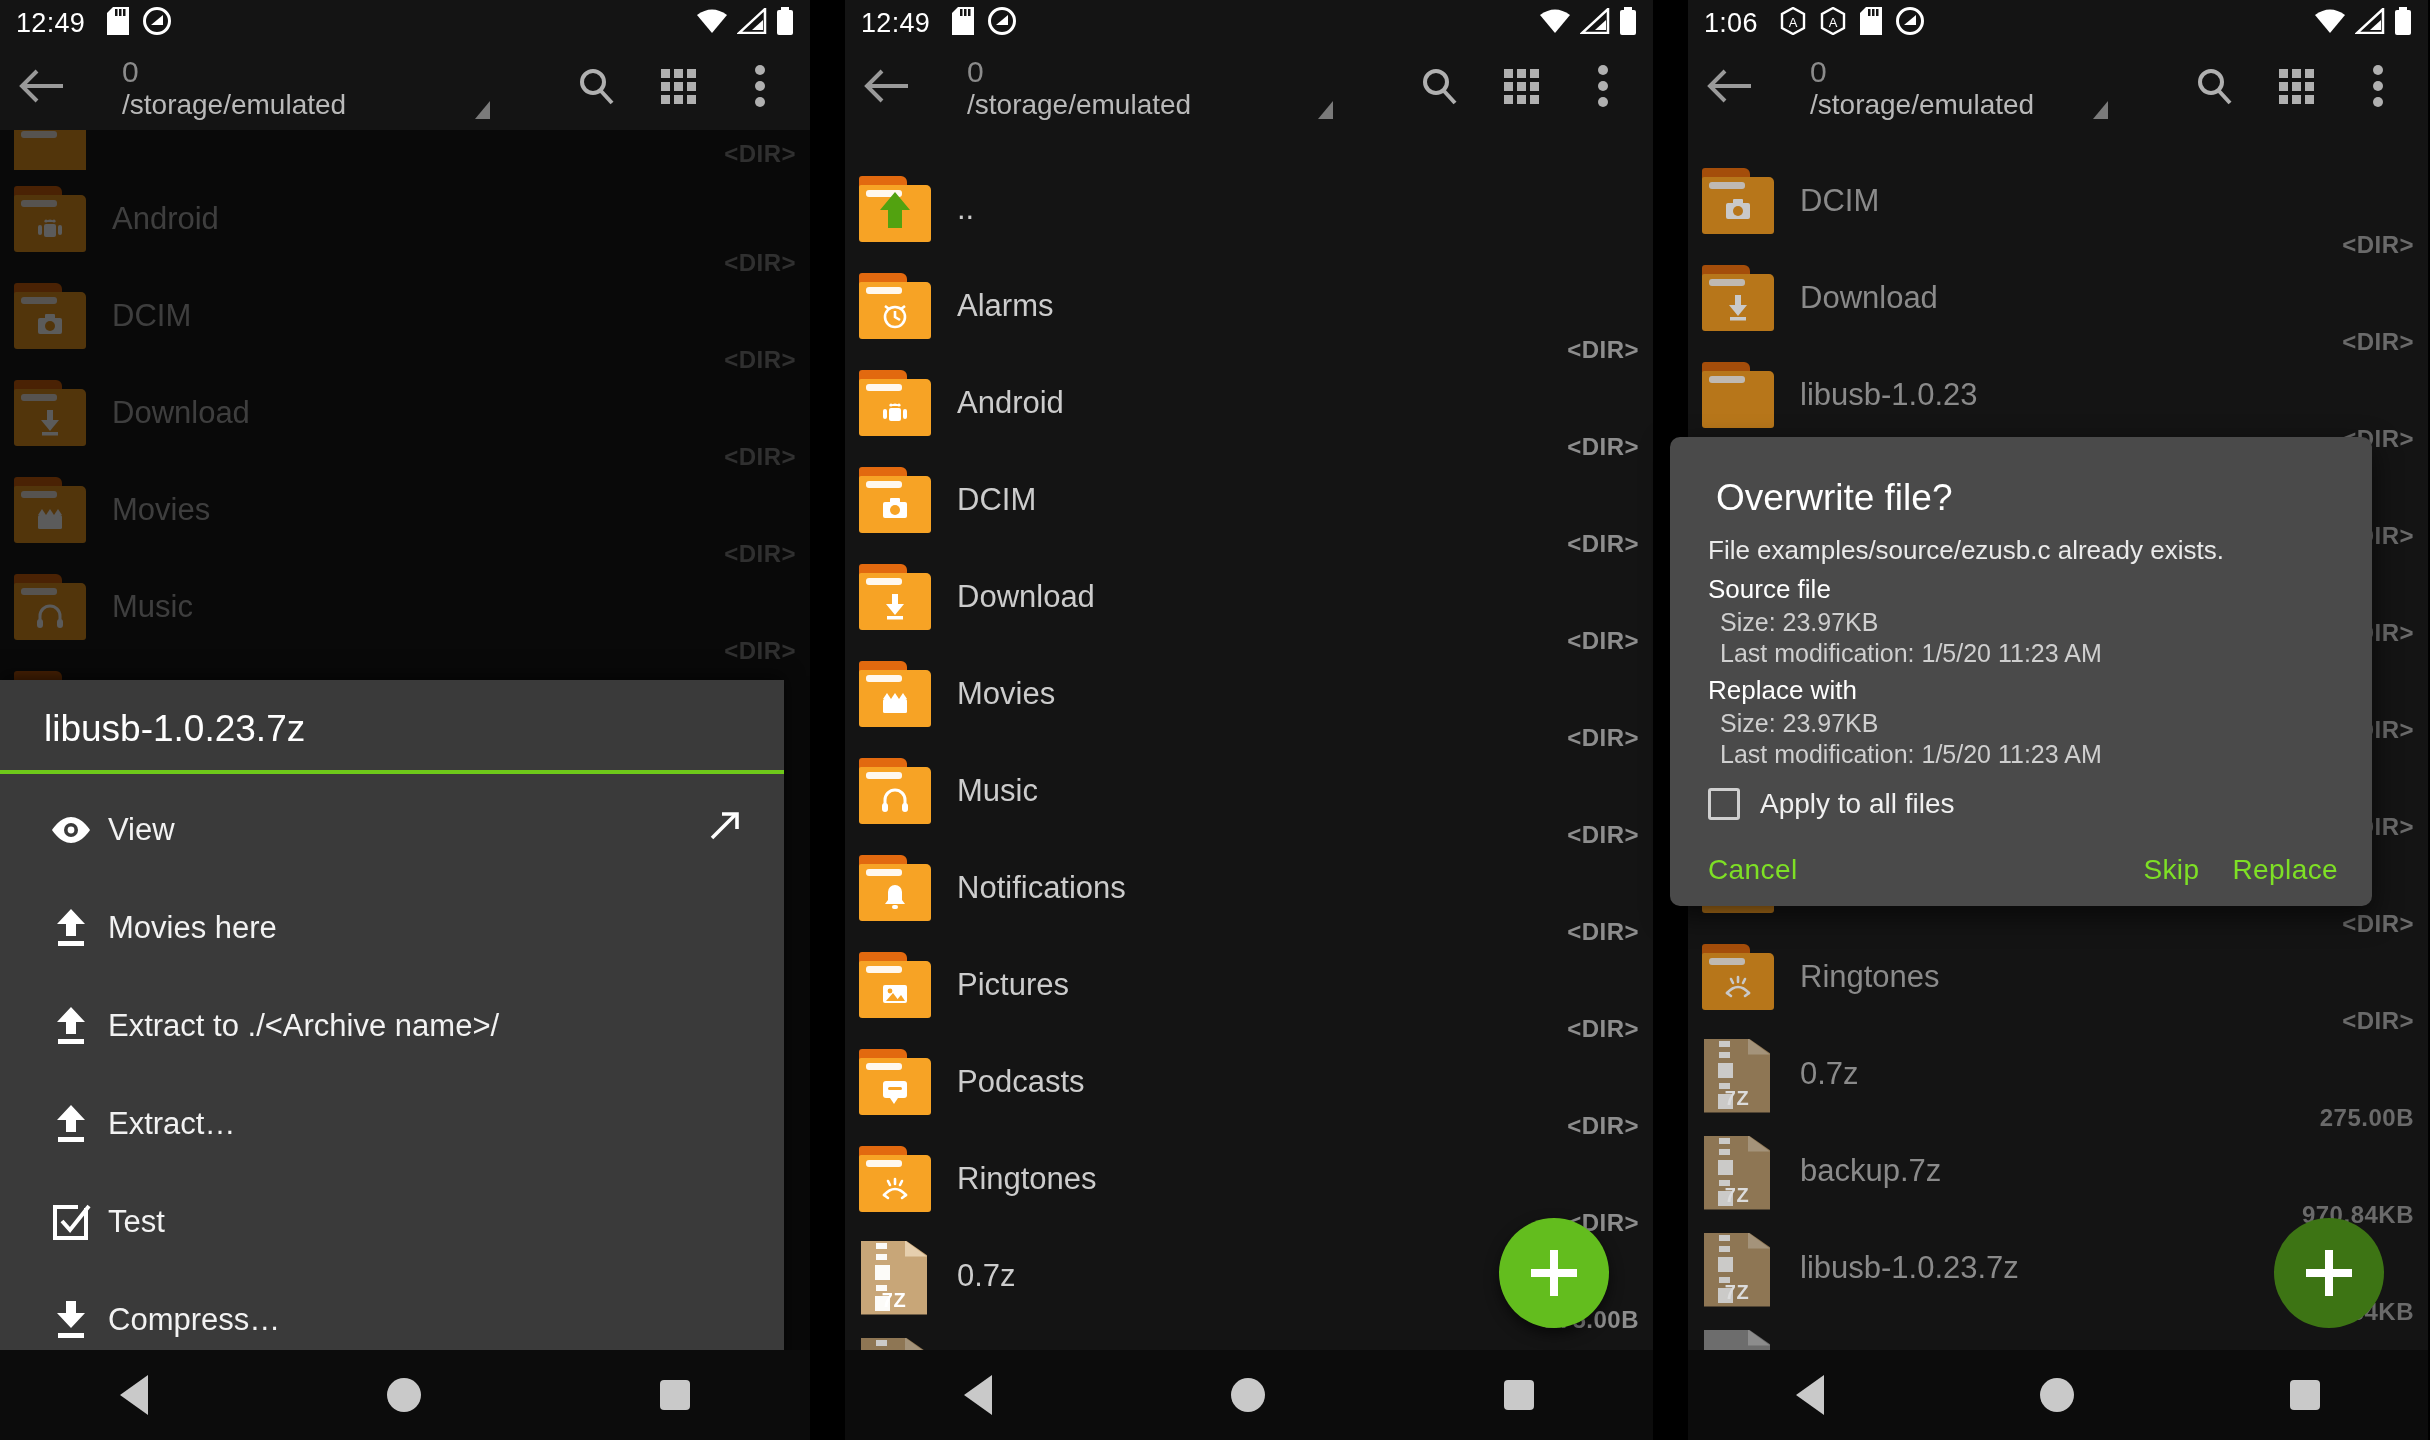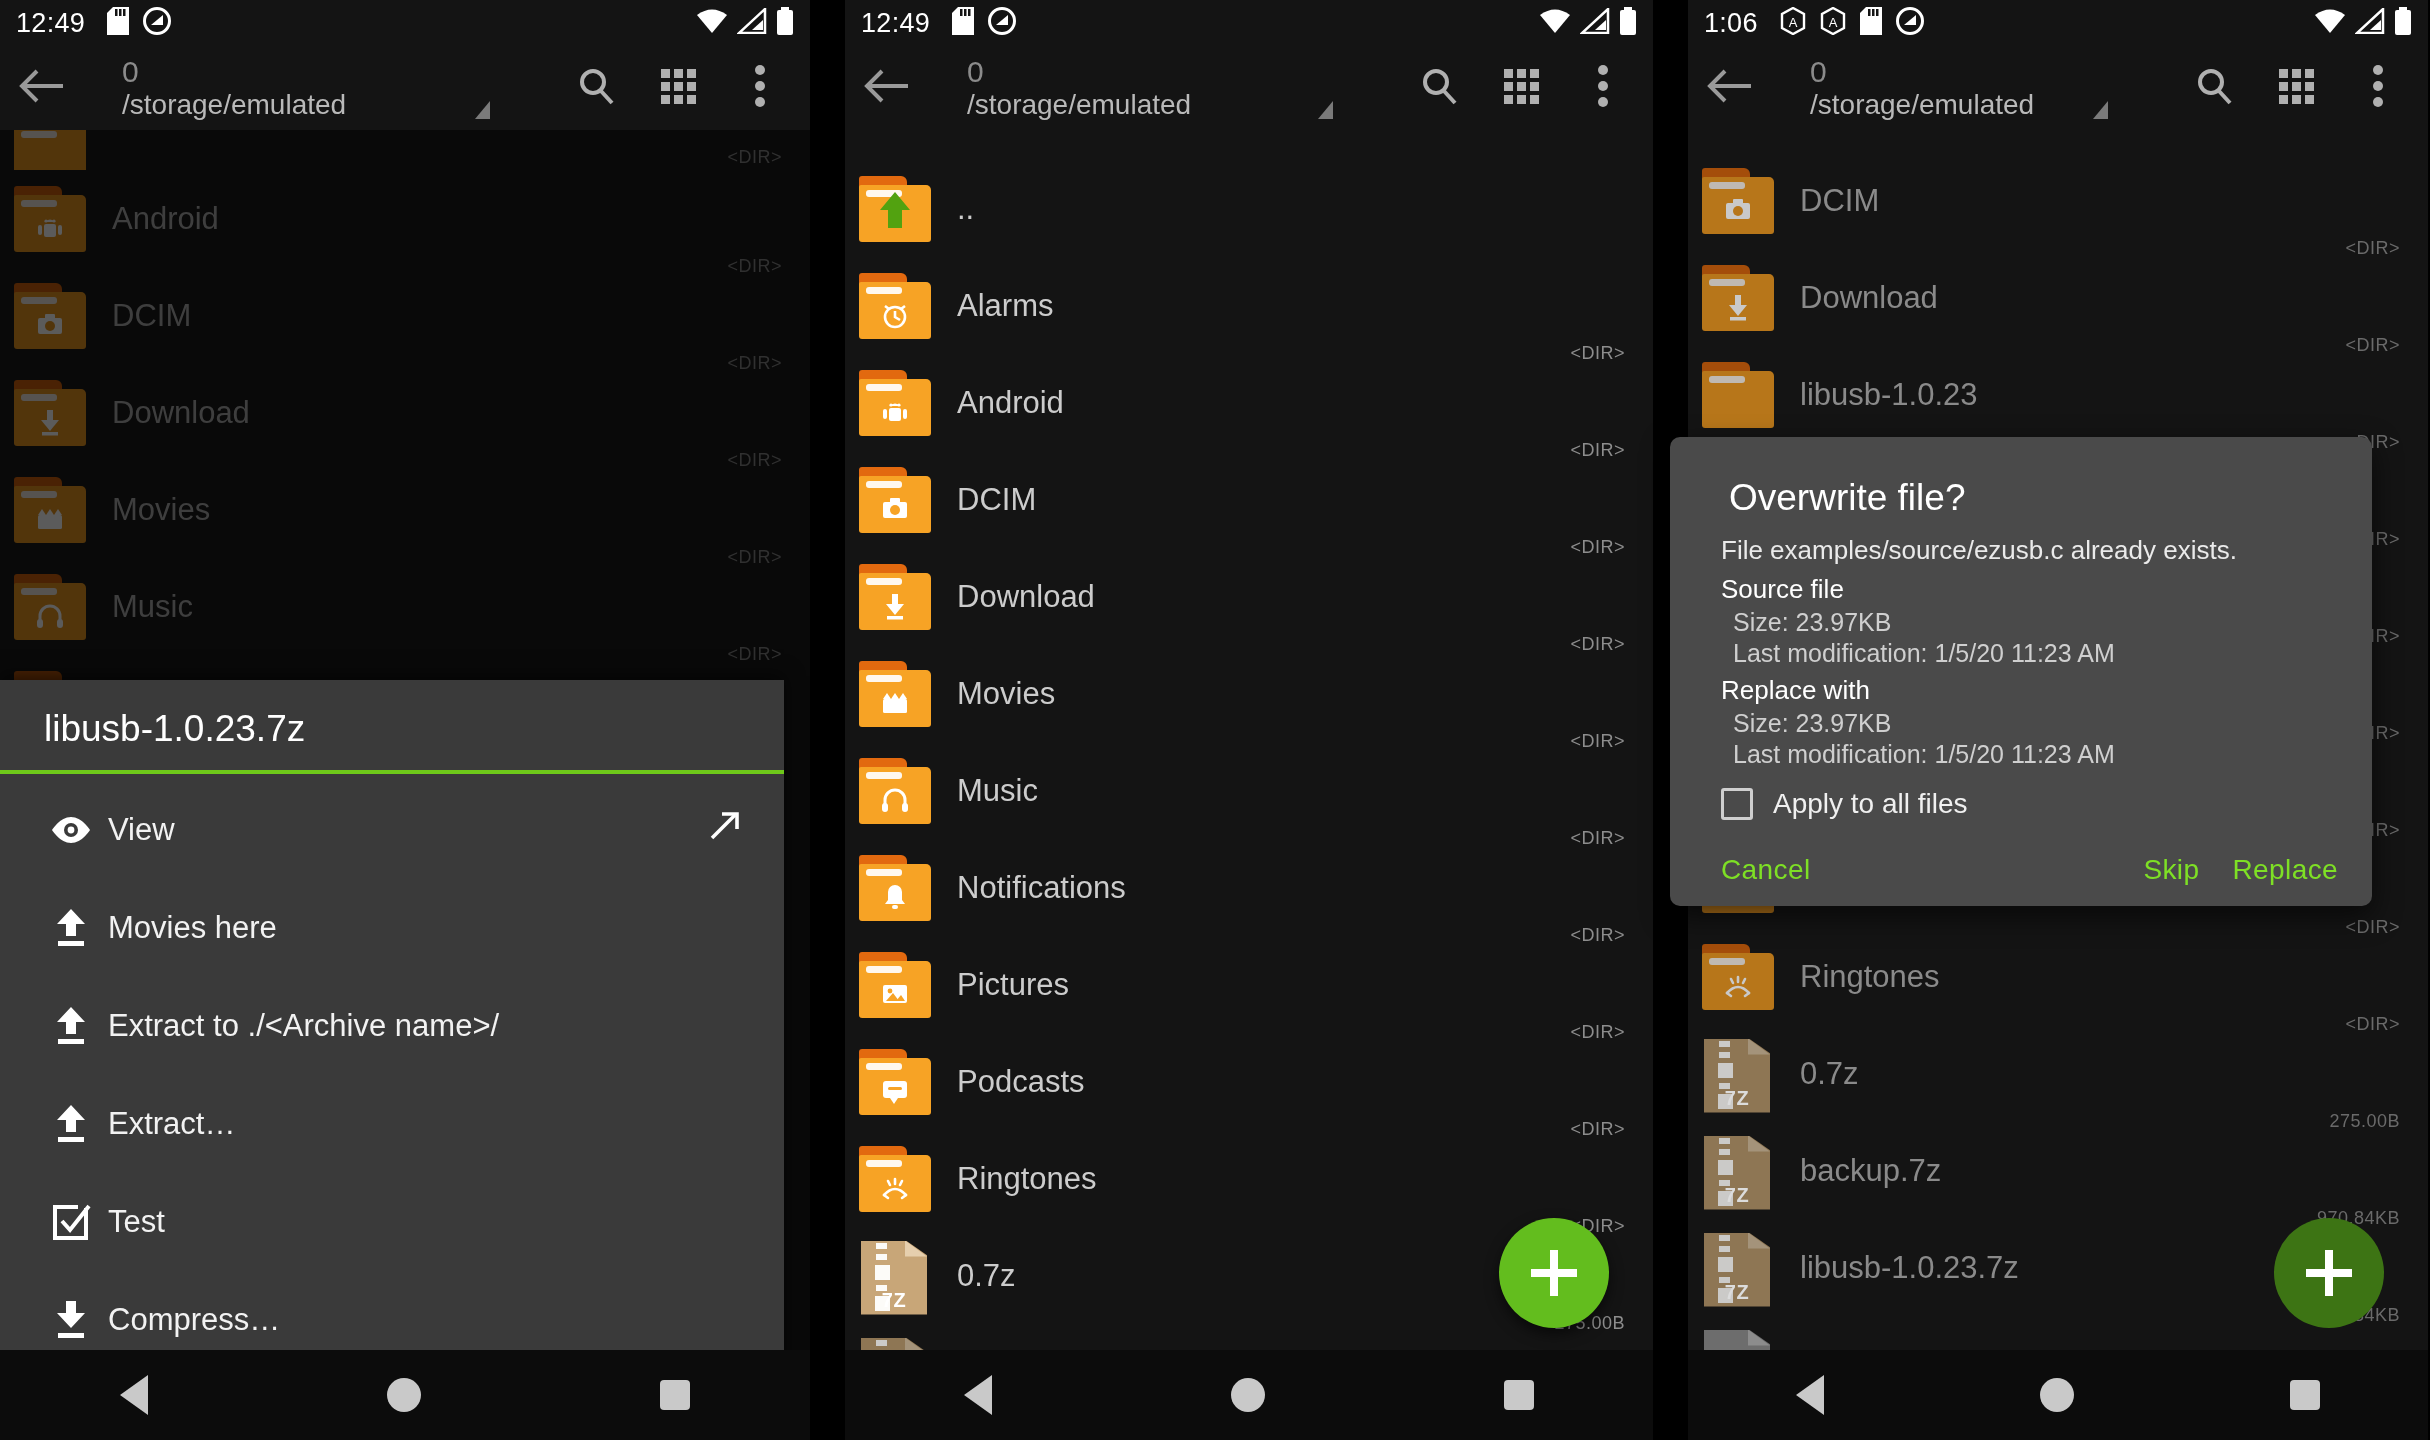--- a/index.html
+++ b/index.html
@@ -49,22 +49,22 @@
   .row {
     position: relative; height: 97px; display: flex; align-items: center;
     padding-left: 10px;
   }
   .row .ficon { width: 84px; height: 78px; flex: 0 0 84px; position: relative; }
   .row .fname {
     font-size: 31px; color: #ccc; margin-left: 18px; white-space: nowrap;
   }
   .row.dim .fname { color: #8a8a8a; }
   .row .fmeta {
-    position: absolute; right: 28px; bottom: -10px;
-    font-size: 18px; color: #8d8d8d; letter-spacing: .5px;
+    position: absolute; right: 14px; bottom: -10px;
+    font-size: 24px; color: #8d8d8d; letter-spacing: .5px; font-weight: bold;
   }
   .row.dim .fmeta { color: #6a6a6a; }
 
   
   .folder { position: absolute; left: 4px; top: 6px; width: 72px; height: 66px; }
   .folder .tab {
     position: absolute; top: 0; left: 0; width: 48px; height: 13px;
     background: #e2690f; border-radius: 3px 6px 0 0;
   }
   .folder .body {
@@ -169,21 +169,21 @@
     color: #f2f2f2; font-size: 31px; position: relative;
   }
   .ctx-item .mi { width: 54px; flex: 0 0 54px; display: flex; align-items: center; justify-content: center; }
   .ctx-item .mlabel { margin-left: 10px; }
   .ctx-item .mright { margin-left: auto; }
 
   
   .dialog {
     position: absolute; left: 1670px; top: 437px; width: 702px;
     background: #4a4a4a; border-radius: 10px; z-index: 20;
-    padding: 26px 0 14px 17px; box-shadow: 0 10px 28px rgba(0,0,0,.6);
+    padding: 26px 0 14px 4px; box-shadow: 0 10px 28px rgba(0,0,0,.6);
   }
   .dlg-title { font-size: 37px; color: #fff; padding: 14px 34px 14px 42px; }
   .dlg-line { font-size: 26px; color: #eaeaea; padding: 2px 34px 2px 34px; }
   .dlg-head { font-size: 26px; color: #ffffff; padding: 6px 34px 2px 34px; }
   .dlg-sub { font-size: 25px; color: #cfcfcf; padding: 1px 34px 1px 46px; }
   .dlg-check { display: flex; align-items: center; padding: 18px 34px 6px 34px; }
   .dlg-check .box {
     width: 32px; height: 32px; border: 3px solid #cfcfcf; border-radius: 3px;
     flex: 0 0 32px;
   }

